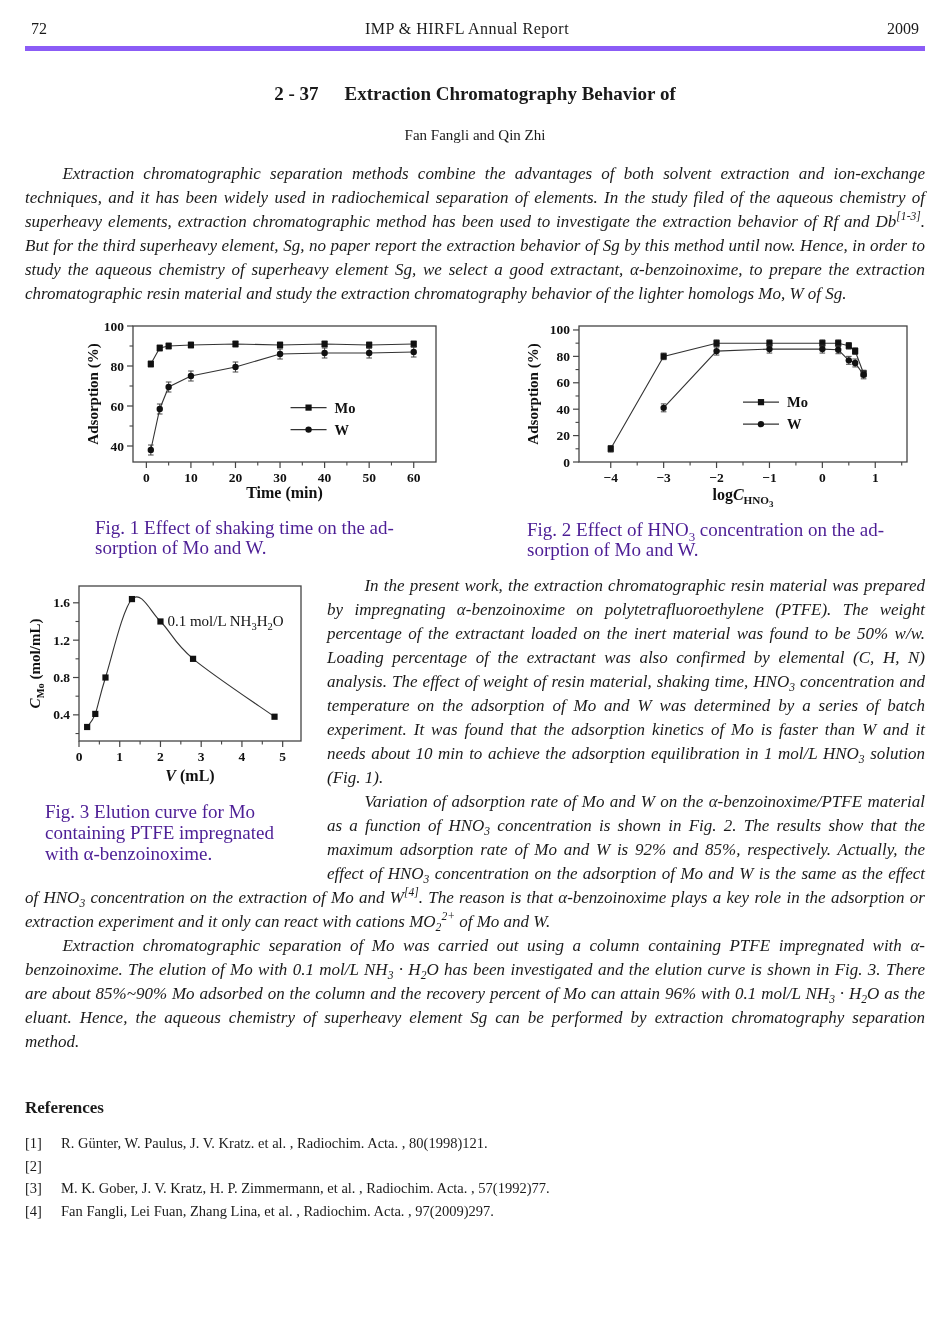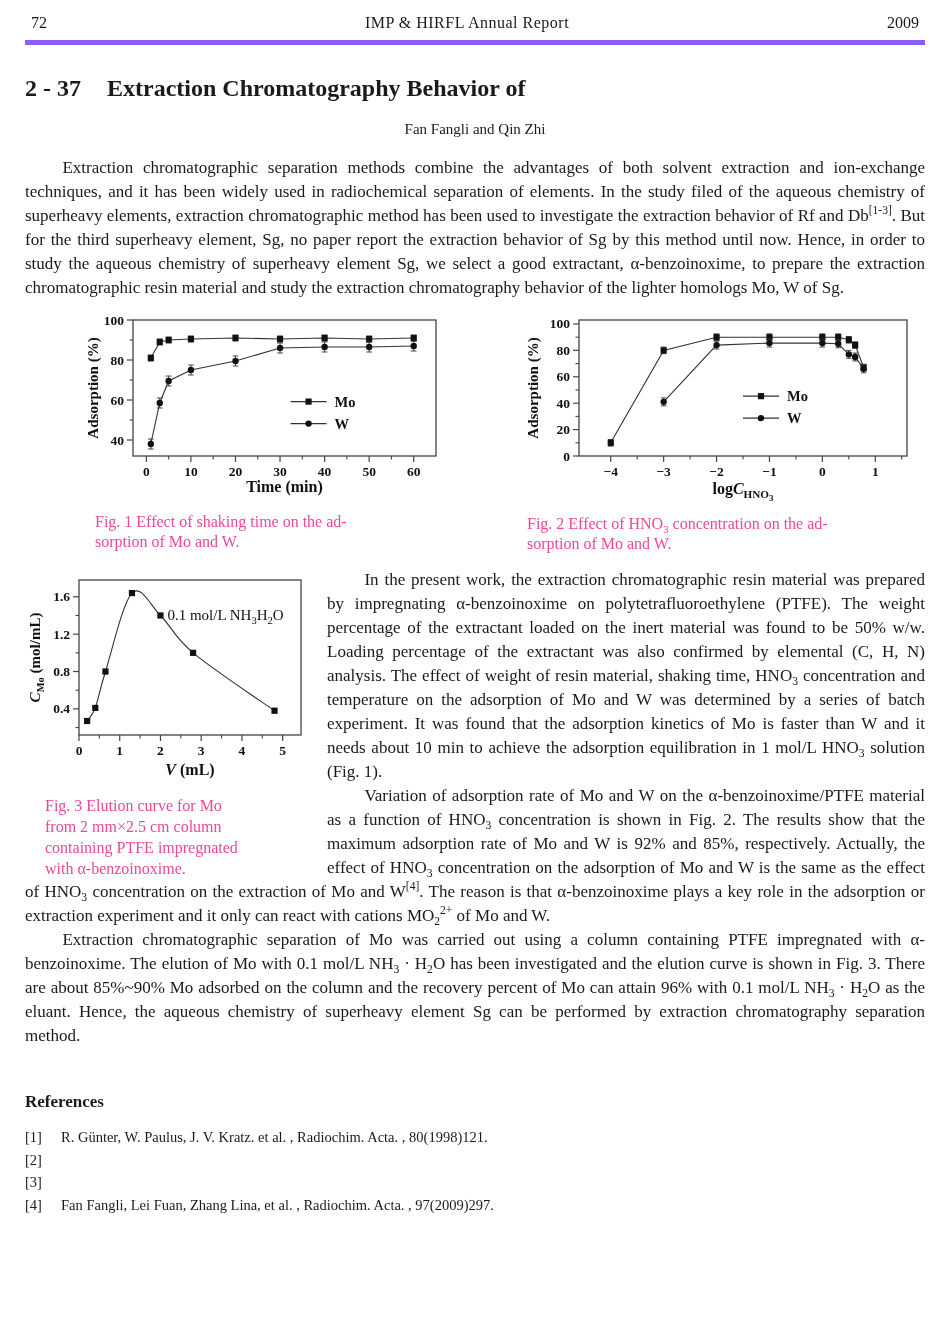--- a/index.html
+++ b/index.html
@@ -2,36 +2,36 @@
 <html><head>
 <meta charset="utf-8">
 <style>
   html,body{margin:0;padding:0;background:#ffffff;}
   body{width:950px;height:1320px;overflow:hidden;
        font-family:"Liberation Serif","DejaVu Serif",serif;color:#1a1a1a;}
   .page{width:900px;margin:0 auto;padding-top:10px;}
   
   .hdr{display:flex;justify-content:space-between;align-items:baseline;
        font-size:16px;padding:4px 6px 8px 6px;border-bottom:5px solid #8b5cf6;}
-  .hdr .mid{letter-spacing:.5px;}
-  
-  .title{margin-top:24px;text-align:left;font-weight:bold;font-size:24px;line-height:38px;}
+  .hdr .mid{letter-spacing:.5px;margin-top:6px;}
+  
+  .title{margin-top:24px;text-align:center;font-weight:bold;font-size:19px;line-height:38px;}
   .title .num{margin-right:26px;}
   .authors{margin-top:14px;text-align:center;font-size:15px;}
   
-  p.body{font-size:17px;line-height:24px;text-align:justify;margin:0;}
+  p.body{font-size:17px;line-height:24px;text-align:justify;margin:0;font-style:italic;}
   p.body.first{margin-top:18px;}
   .indent{text-indent:2.2em;}
   sup,sub{font-size:68%;line-height:0;}
   
   .figrow{display:flex;margin-top:10px;}
   .figblock{display:block;}
   .fig1{margin-left:58px;}
   .fig2{margin-left:auto;margin-right:2px;}
-  .caption{font-size:16px;line-height:20px;margin-top:8px;color:#ec4899;}
+  .caption{font-size:19px;line-height:20px;margin-top:8px;color:#4c1d95;}
   .fig1 .caption{padding-left:12px;}
   .fig2 .caption{padding-left:4px;}
   
   .sect{margin-top:14px;}
   .fig3block{float:left;width:302px;}
   .fig3block .caption{padding-left:20px;line-height:21px;width:262px;}
   .clear{clear:both;}
   
   .refs-heading{margin-top:44px;font-size:17px;font-weight:bold;}
   .refs{margin-top:14px;}
@@ -347,21 +347,20 @@
           <rect x="67.19357798165139" y="136.82168674698798" width="6.2" height="6.2" fill="#111"></rect>
           <rect x="77.37706422018348" y="100.40602409638554" width="6.2" height="6.2" fill="#111"></rect>
           <rect x="103.85412844036698" y="21.972289156626516" width="6.2" height="6.2" fill="#111"></rect>
           <rect x="132.3678899082569" y="44.38192771084338" width="6.2" height="6.2" fill="#111"></rect>
           <rect x="164.95504587155963" y="81.73132530120482" width="6.2" height="6.2" fill="#111"></rect>
           <rect x="246.4229357798165" y="139.62289156626505" width="6.2" height="6.2" fill="#111"></rect>
           <text x="200.52" y="52.300000000000004" text-anchor="middle" font-size="15"><tspan dy="0.0" font-size="15.0">0.1 mol/L NH</tspan><tspan dy="4.1" font-size="10.5">3</tspan><tspan dy="-4.1" font-size="15.0">H</tspan><tspan dy="4.1" font-size="10.5">2</tspan><tspan dy="-4.1" font-size="15.0">O</tspan></text>
         </svg>
       <div class="caption">
         <div>Fig. 3  Elution curve for Mo</div>
-        <div>from 2 mm×2.5 cm column</div>
         <div>containing PTFE impregnated</div>
         <div>with α-benzoinoxime.</div>
       </div>
     </div>
     <p class="body indent">In the present work, the extraction chromatographic resin material was prepared by impregnating α-benzoinoxime on polytetrafluoroethylene (PTFE). The weight percentage of the extractant loaded on the inert material was found to be 50% w/w. Loading percentage of the extractant was also confirmed by elemental (C, H, N) analysis. The effect of weight of resin material, shaking time, HNO<sub>3</sub> concentration and temperature on the adsorption of Mo and W was determined by a series of batch experiment. It was found that the adsorption kinetics of Mo is faster than W and it needs about 10 min to achieve the adsorption equilibration in 1 mol/L HNO<sub>3</sub> solution (Fig. 1).</p>
     <p class="body indent">Variation of adsorption rate of Mo and W on the α-benzoinoxime/PTFE material as a function of HNO<sub>3</sub> concentration is shown in Fig. 2. The results show that the maximum adsorption rate of Mo and W is 92% and 85%, respectively. Actually, the effect of HNO<sub>3</sub> concentration on the adsorption of Mo and W is the same as the effect of HNO<sub>3</sub> concentration on the extraction of Mo and W<sup>[4]</sup>. The reason is that α-benzoinoxime plays a key role in the adsorption or extraction experiment and it only can react with cations MO<sub>2</sub><sup>2+</sup> of Mo and W.</p>
     <div class="clear"></div>
   </div>
 
   <p class="body indent">Extraction chromatographic separation of Mo was carried out using a column containing PTFE impregnated with α-benzoinoxime. The elution of Mo with 0.1 mol/L NH<sub>3</sub> · H<sub>2</sub>O has been investigated and the elution curve is shown in Fig. 3. There are about 85%~90% Mo adsorbed on the column and the recovery percent of Mo can attain 96% with 0.1 mol/L NH<sub>3</sub> · H<sub>2</sub>O as the eluant. Hence, the aqueous chemistry of superheavy element Sg can be performed by extraction chromatography separation method.</p>
@@ -370,20 +369,21 @@
   <div class="refs">
       <div class="ref">
         <span class="ref-label">[1]</span>
         <span class="ref-text">R. Günter, W. Paulus, J. V. Kratz. et al. , Radiochim. Acta. , 80(1998)121.</span>
       </div>
       <div class="ref">
         <span class="ref-label">[2]</span>
       </div>
       <div class="ref">
         <span class="ref-label">[3]</span>
+        <span class="ref-text">M. K. Gober, J. V. Kratz, H. P. Zimmermann, et al. , Radiochim. Acta. , 57(1992)77.</span>
       </div>
       <div class="ref">
         <span class="ref-label">[4]</span>
         <span class="ref-text">Fan Fangli, Lei Fuan, Zhang Lina, et al. , Radiochim. Acta. , 97(2009)297.</span>
       </div>
     </div>
 
 </div>
 
 </body></html>

